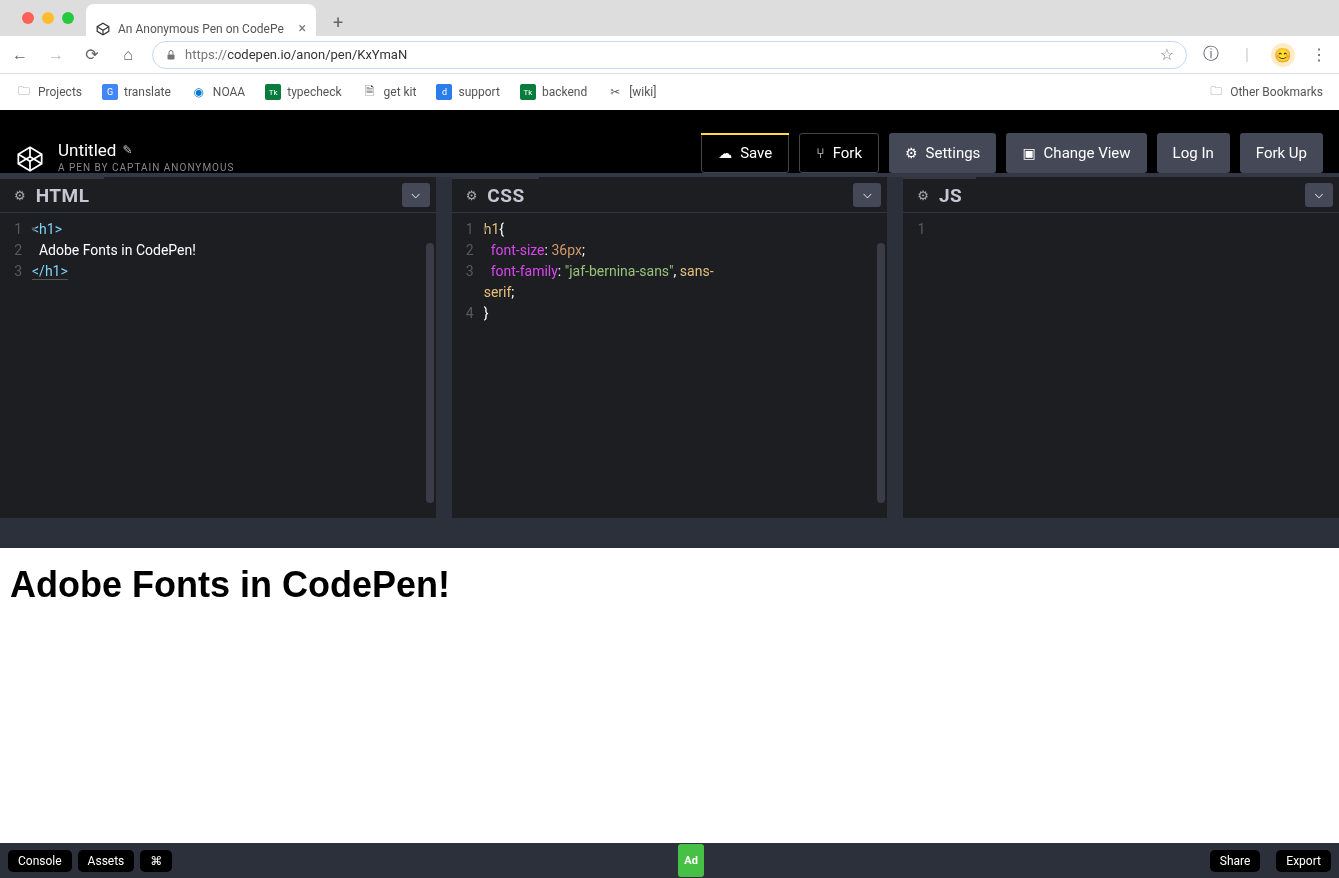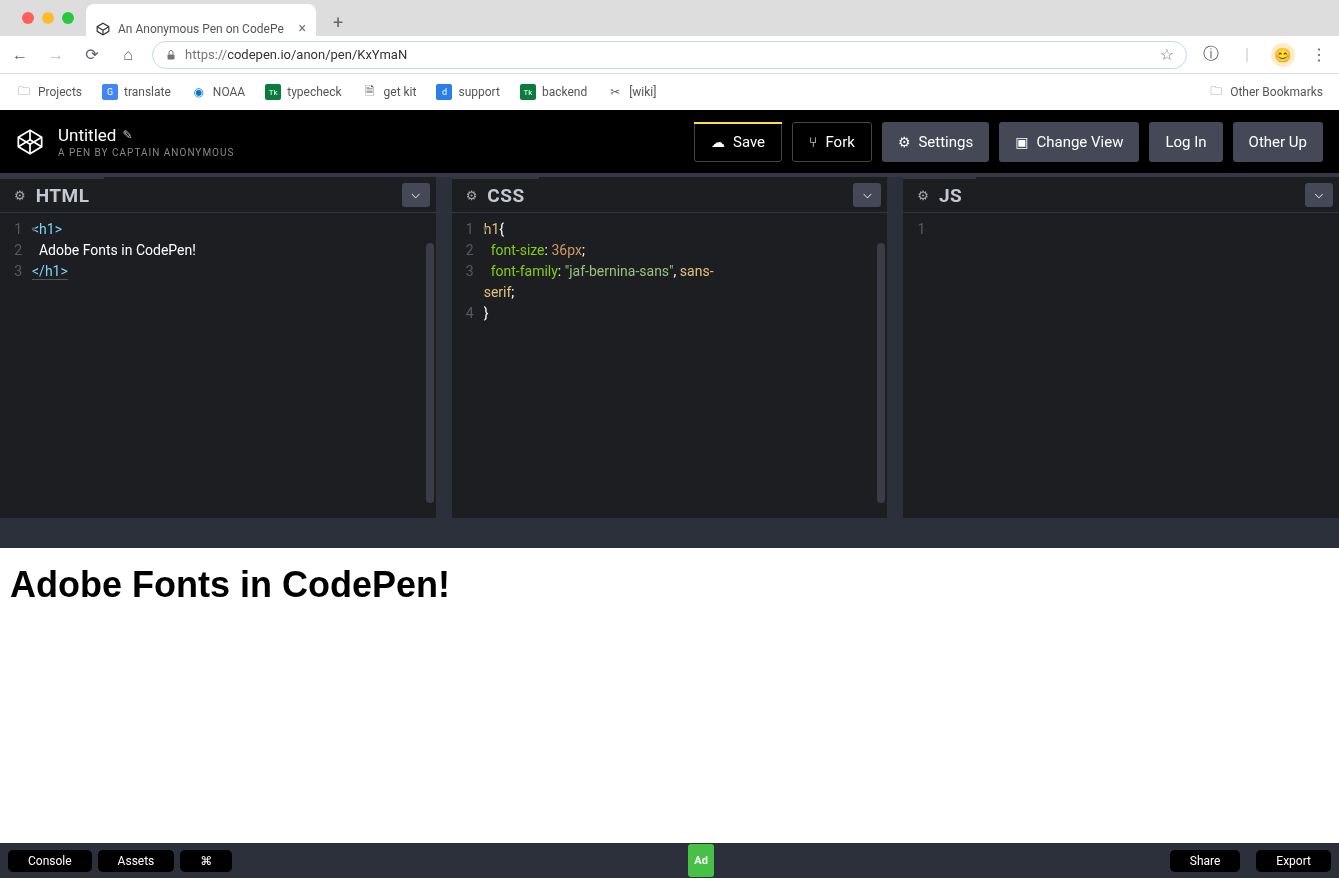--- a/index.html
+++ b/index.html
@@ -27,21 +27,21 @@
 .omni-icon{color:#5f6368;width:24px;height:24px;display:flex;align-items:center;justify-content:center}
 .avatar{width:24px;height:24px;border-radius:50%;background:#ffecc7;display:flex;align-items:center;justify-content:center;font-size:14px}
 
 .bookmarks-bar{height:36px;background:#fff;display:flex;align-items:center;padding:0 16px;gap:20px;font-size:12px;color:#555}
 .bookmark{display:flex;align-items:center;gap:6px;cursor:pointer}
 .bm-ico{width:16px;height:16px;display:flex;align-items:center;justify-content:center;font-size:12px}
 .bm-folder{color:#757575}
 .other-bm{margin-left:auto;display:flex;align-items:center;gap:6px}
 
 
-.cp-header{height:63px;background:#000;display:flex;align-items:center;padding:0 16px}
+.cp-header{height:63px;background:#000;display:flex;align-items:flex-end;padding:0 16px}
 .cp-logo{width:28px;height:28px;margin-right:14px}
 .cp-title-block{display:flex;flex-direction:column}
 .cp-title{color:#fff;font-size:17px;display:flex;align-items:center;gap:6px}
 .cp-subtitle{color:#888;font-size:10px;letter-spacing:1px;margin-top:2px}
 .cp-buttons{margin-left:auto;display:flex;gap:10px}
 .cp-btn{height:40px;padding:0 16px;background:#444857;color:#fff;border:none;font-size:15px;display:flex;align-items:center;gap:8px;cursor:pointer;border-radius:3px}
 .cp-btn.save{background:#000;border:1px solid #444;position:relative}
 .cp-btn.save::before{content:"";position:absolute;top:-1px;left:-1px;right:-1px;height:2px;background:#ffdd40}
 .cp-btn.fork{background:#000;border:1px solid #444}
 .cp-btn .ico{font-size:14px}
@@ -56,35 +56,35 @@
 .editor-title{color:#c5c8d4;font-size:19px;font-weight:700;letter-spacing:0.5px}
 .editor-drop{margin-left:auto;background:#444857;color:#fff;width:28px;height:24px;display:flex;align-items:center;justify-content:center;margin-right:6px;border-radius:3px;font-size:11px}
 .code-area{flex:1;padding:6px 0;font-family:"Courier New",monospace;font-size:14px;overflow:hidden;position:relative}
 .code-line{display:flex;line-height:21px}
 .gutter{width:32px;text-align:right;padding-right:10px;color:#56595f;user-select:none;position:relative}
 .fold{position:absolute;right:-4px;color:#56595f;font-size:9px}
 .code-text{color:#fff;white-space:pre}
 .tk-tag{color:#7dd3fc}
 .tk-text{color:#fff}
 .tk-sel{color:#e5c07b}
-.tk-prop{color:#84cc16}
+.tk-prop{color:#d946ef}
 .tk-punc{color:#fff}
 .tk-num{color:#d19a66}
 .tk-str{color:#98c379}
 .scrollbar-v{position:absolute;right:2px;top:30px;width:8px;height:260px;background:#3a3d48;border-radius:4px}
 
 .resizer{height:30px;background:#2c303a}
 
 
 .preview{height:295px;background:#fff;padding:16px 10px}
 .preview h1{font-size:36px;font-weight:700;font-family:Helvetica,Arial,sans-serif;color:#000}
 
 
 .footer{height:35px;background:#2c303a;display:flex;align-items:center;padding:0 8px;gap:6px;color:#fff;font-size:13px}
-.foot-btn{background:#000;color:#fff;padding:4px 20px;border-radius:5px;font-size:12px;cursor:pointer}
+.foot-btn{background:#000;color:#fff;padding:4px 10px;border-radius:5px;font-size:12px;cursor:pointer}
 .foot-ad{margin:0 auto;display:flex;align-items:center;gap:8px;color:#fff;font-size:13px}
 .ad-badge{background:#46c146;color:#fff;padding:10px 6px;border-radius:3px;font-size:11px;font-weight:700}
 .foot-right{display:flex;gap:16px}
 
 svg{display:block}
 </style>
 </head>
 <body>
 
 <div class="browser-chrome">
@@ -201,21 +201,21 @@
         <span>Settings</span>
       </button>
     <button class="cp-btn">
         <span class="ico">▣</span>
         <span>Change View</span>
       </button>
     <button class="cp-btn">
         <span>Log In</span>
       </button>
     <button class="cp-btn">
-        <span>Other Up</span>
+        <span>Fork Up</span>
       </button>
   </div>
 </div>
 
 <div class="editors">
 
   <div class="editor">
     <div class="editor-head">
       <div class="editor-head-left">
         <span class="editor-gear">⚙</span>

